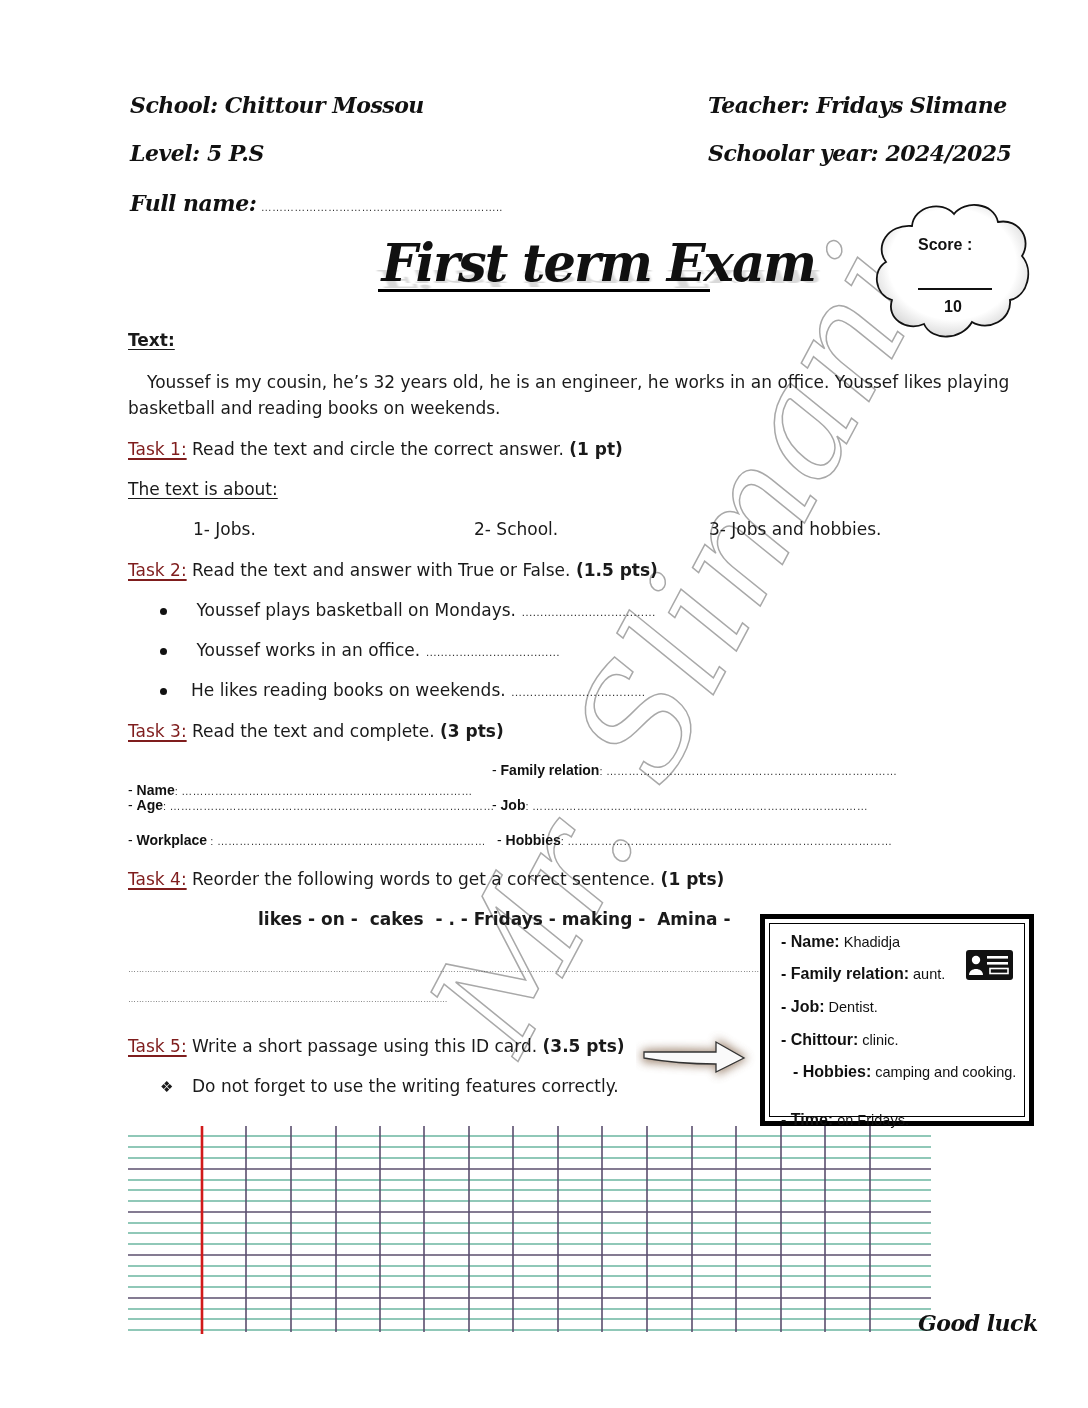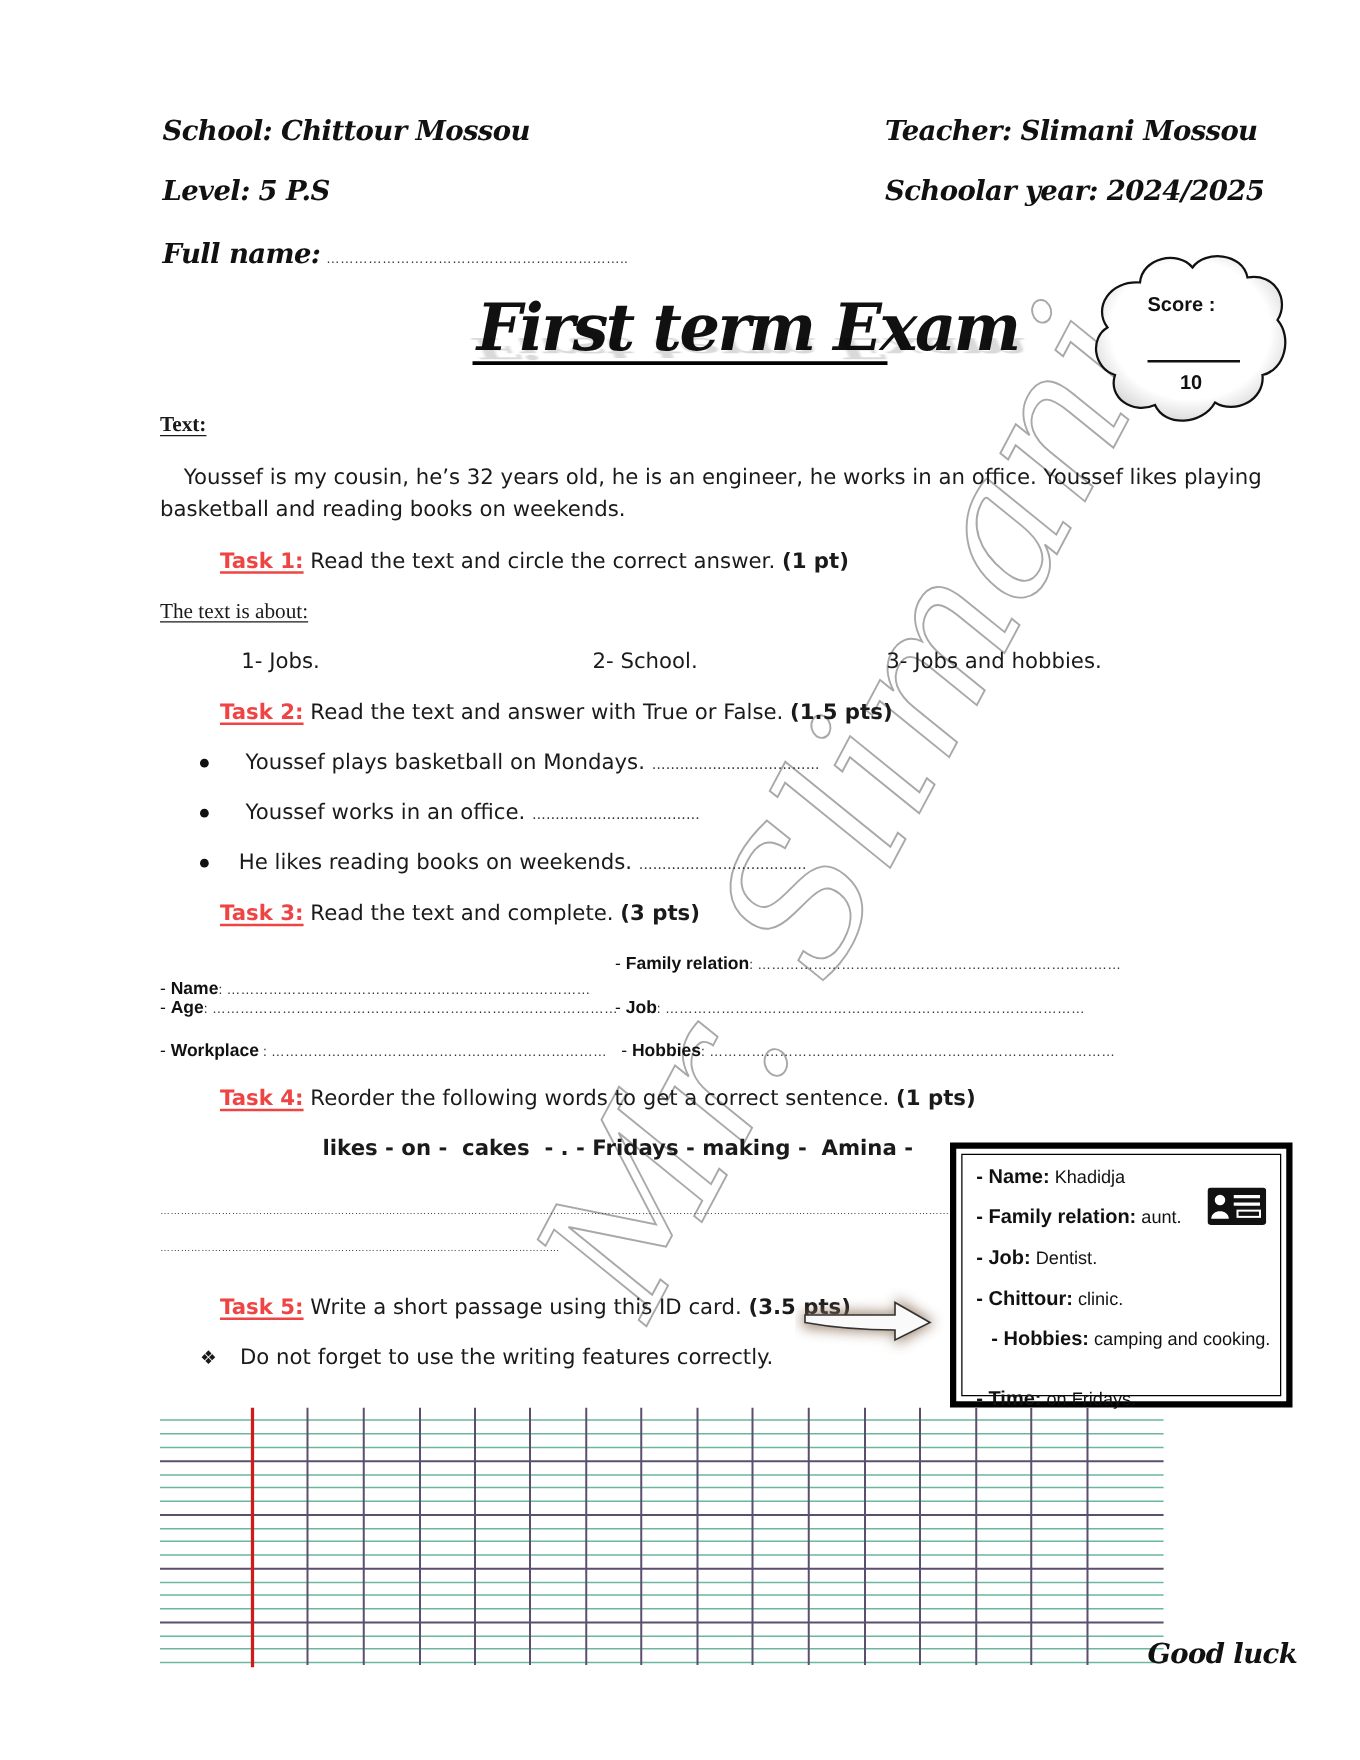--- a/index.html
+++ b/index.html
@@ -3,41 +3,41 @@
 <meta charset="utf-8">
 <style>
   * { box-sizing: border-box; margin: 0; padding: 0; }
   html, body { width: 1088px; height: 1408px; background: #ffffff; }
   body { position: relative; overflow: hidden; font-family: "Liberation Sans", sans-serif; color: #111; }
   .abs { position: absolute; }
   .script { font-family: "DejaVu Serif", serif; font-style: italic; font-weight: bold; letter-spacing: -0.5px; }
   .hdr { font-size: 22px; }
   .body-text { font-family: "DejaVu Sans", sans-serif; font-size: 17px; color: #1a1a1a; }
   .bold { font-weight: bold; }
-  .red-task { color: #ef4444; text-decoration: underline; text-decoration-thickness: 2px; text-underline-offset: 3px; font-weight: bold; margin-left: 48px; }
+  .red-task { color: #7f1d1d; text-decoration: underline; text-decoration-thickness: 2px; text-underline-offset: 3px; font-weight: normal; }
   .dots { font-size: 11px; letter-spacing: 0.2px; color: #333; }
-  .ul { text-decoration: underline; text-underline-offset: 3px; font-family: Liberation Serif, serif; }
+  .ul { text-decoration: underline; text-underline-offset: 3px; }
   .title { font-size: 52px; letter-spacing: -2px; transform: scaleX(0.98); }
   .title-shadow { color: rgba(0,0,0,0.15); transform: scaleY(-0.45); transform-origin: top left; filter: blur(1.2px); }
   .bullet-dot { display: inline-block; width: 7px; height: 7px; border-radius: 50%; background: #111; margin-right: 24px; vertical-align: middle; }
   .fill-row { font-family: "Liberation Sans", sans-serif; font-size: 14px; }
   .fill-row .lbl { font-weight: bold; }
   .idcard { border: 5px solid #000; background: #fff; }
   .idcard-inner { border: 1.5px solid #000; position: absolute; left: 4px; top: 4px; right: 4px; bottom: 4px; }
   .idrow { font-family: "Liberation Sans", sans-serif; font-size: 14.5px; position: absolute; left: 16px; white-space: nowrap; }
   .idrow b { font-size: 16px; }
   .watermark { font-family: "DejaVu Serif", serif; font-style: italic; font-size: 150px; color: transparent; -webkit-text-stroke: 1.5px #9a9a9a; transform: rotate(-62deg); white-space: nowrap; opacity: 0.85; }
 </style>
 </head>
 <body>
 
 <div class="abs watermark" style="left:240px; top:560px;">Mr. Slimani</div>
 
 <div class="abs script hdr" style="left:130px; top:92px;">School: Chittour Mossou</div>
-<div class="abs script hdr" style="left:708px; top:92px;">Teacher: Slimani Mossou</div>
+<div class="abs script hdr" style="left:708px; top:92px;">Teacher: Fridays Slimane</div>
 <div class="abs script hdr" style="left:130px; top:140px;">Level: 5 P.S</div>
 <div class="abs script hdr" style="left:708px; top:140px;">Schoolar year: 2024/2025</div>
 <div class="abs" style="left:130px; top:190px; white-space:nowrap;">
   <span class="script hdr">Full name:</span>
   <span class="dots">………………………………………………………..</span>
 </div>
 
 <div class="abs" style="left:378px; top:232px; width:340px;">
   <div class="script title" style="white-space:nowrap;">First term  Exam</div>
   <div style="height:3px; background:#000; width:332px; margin-top:-4px;"></div>

